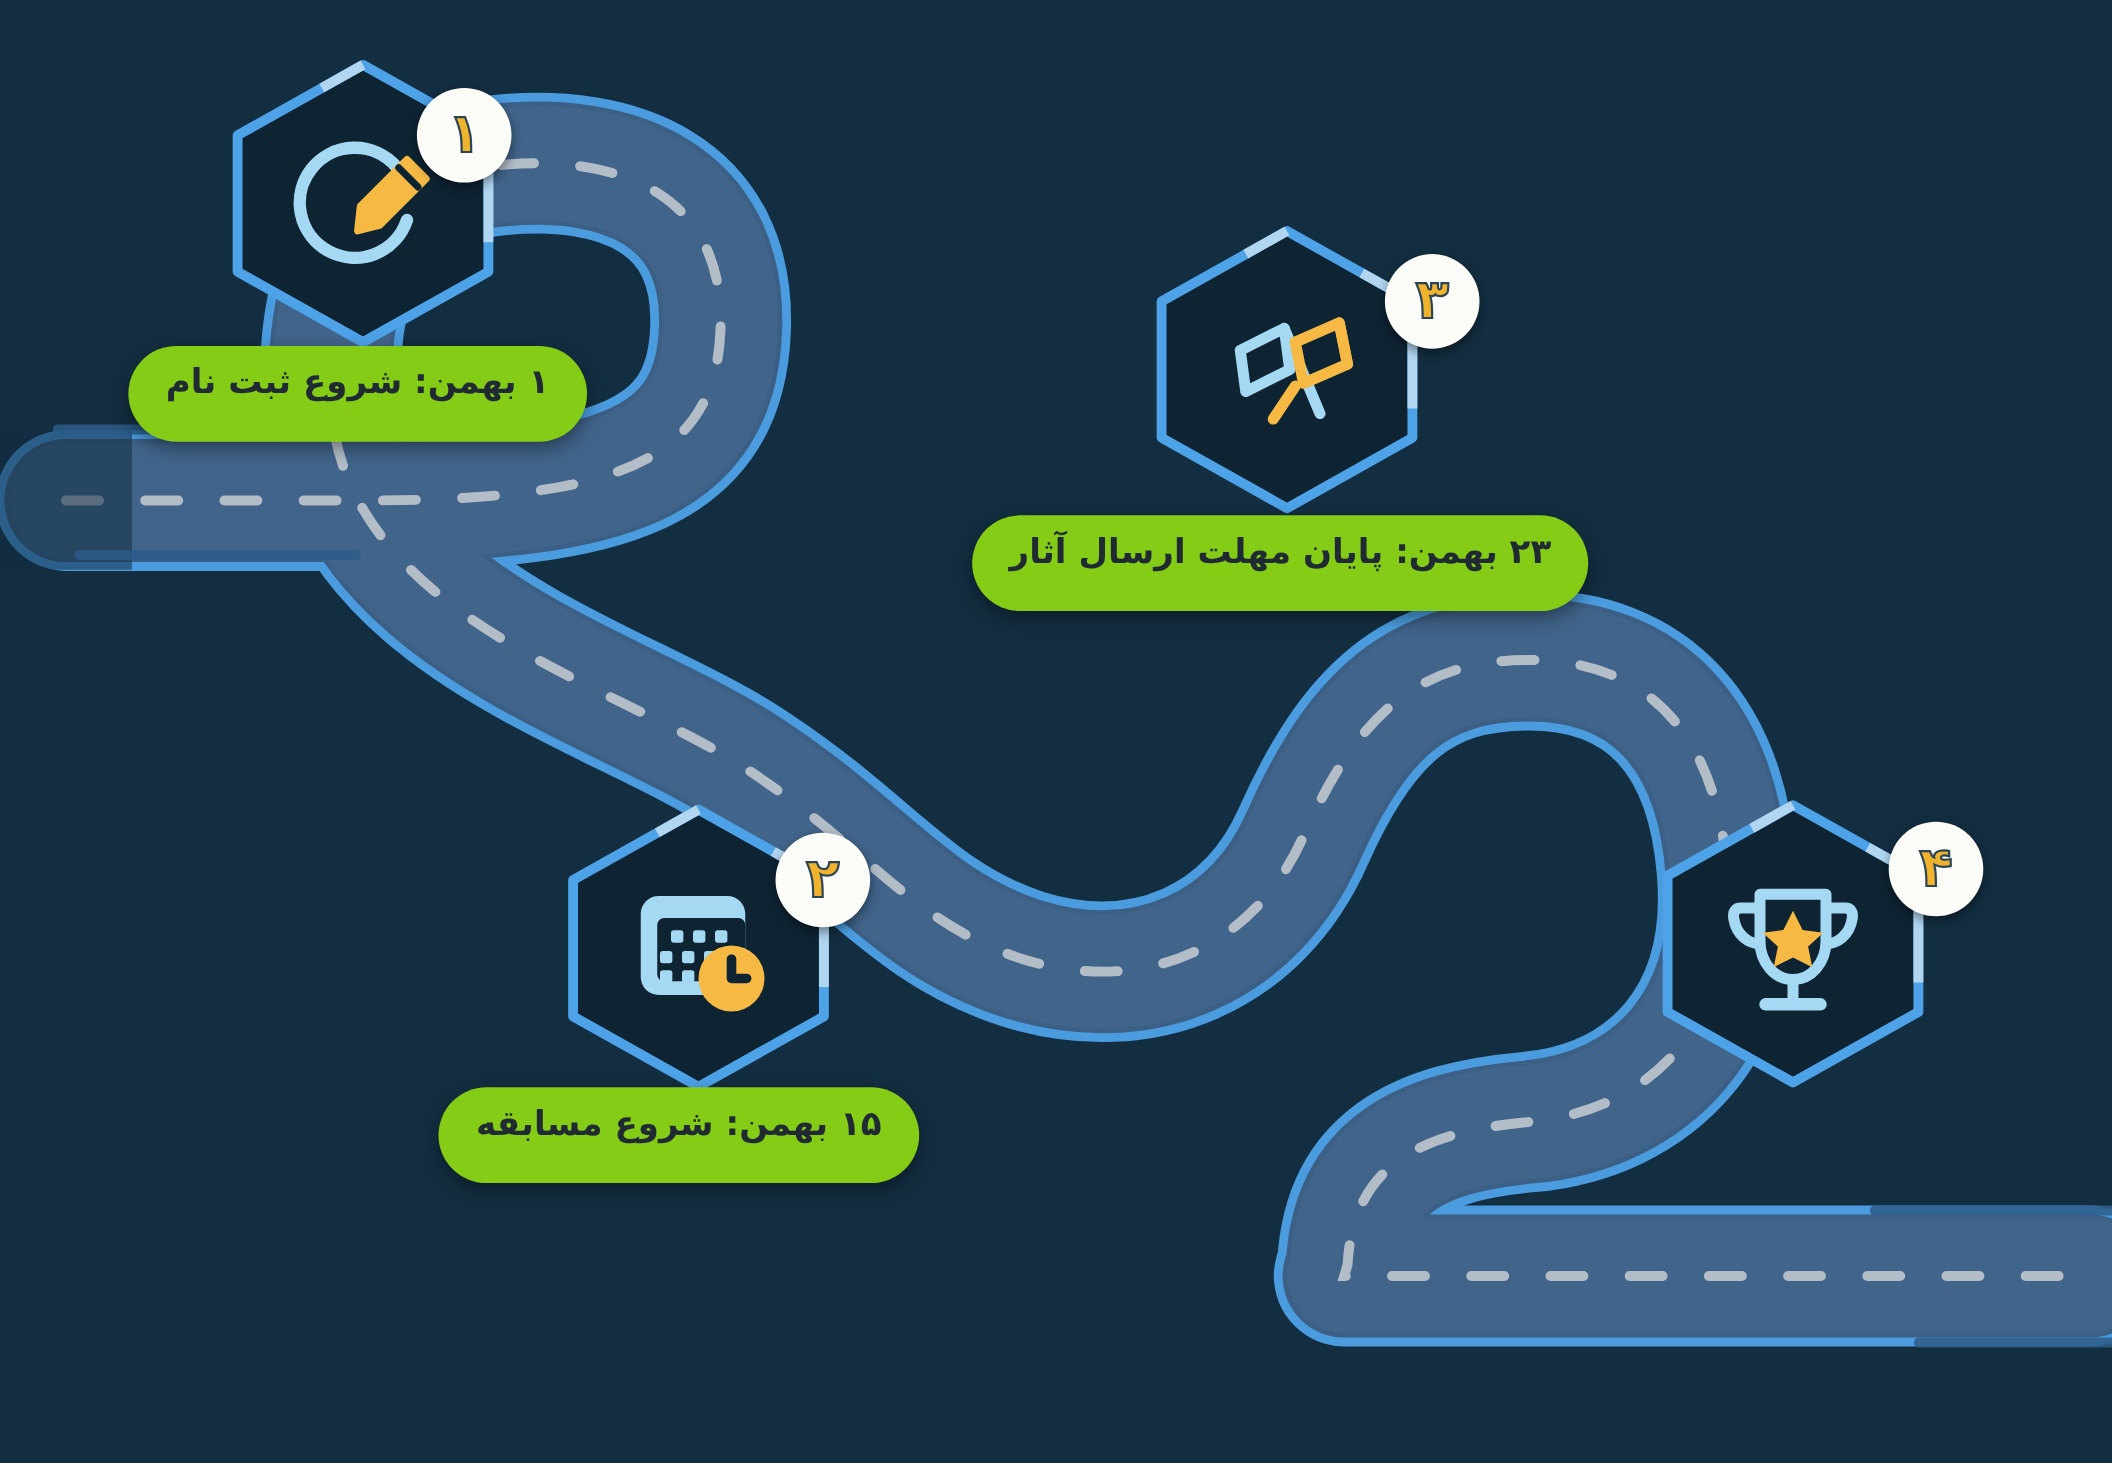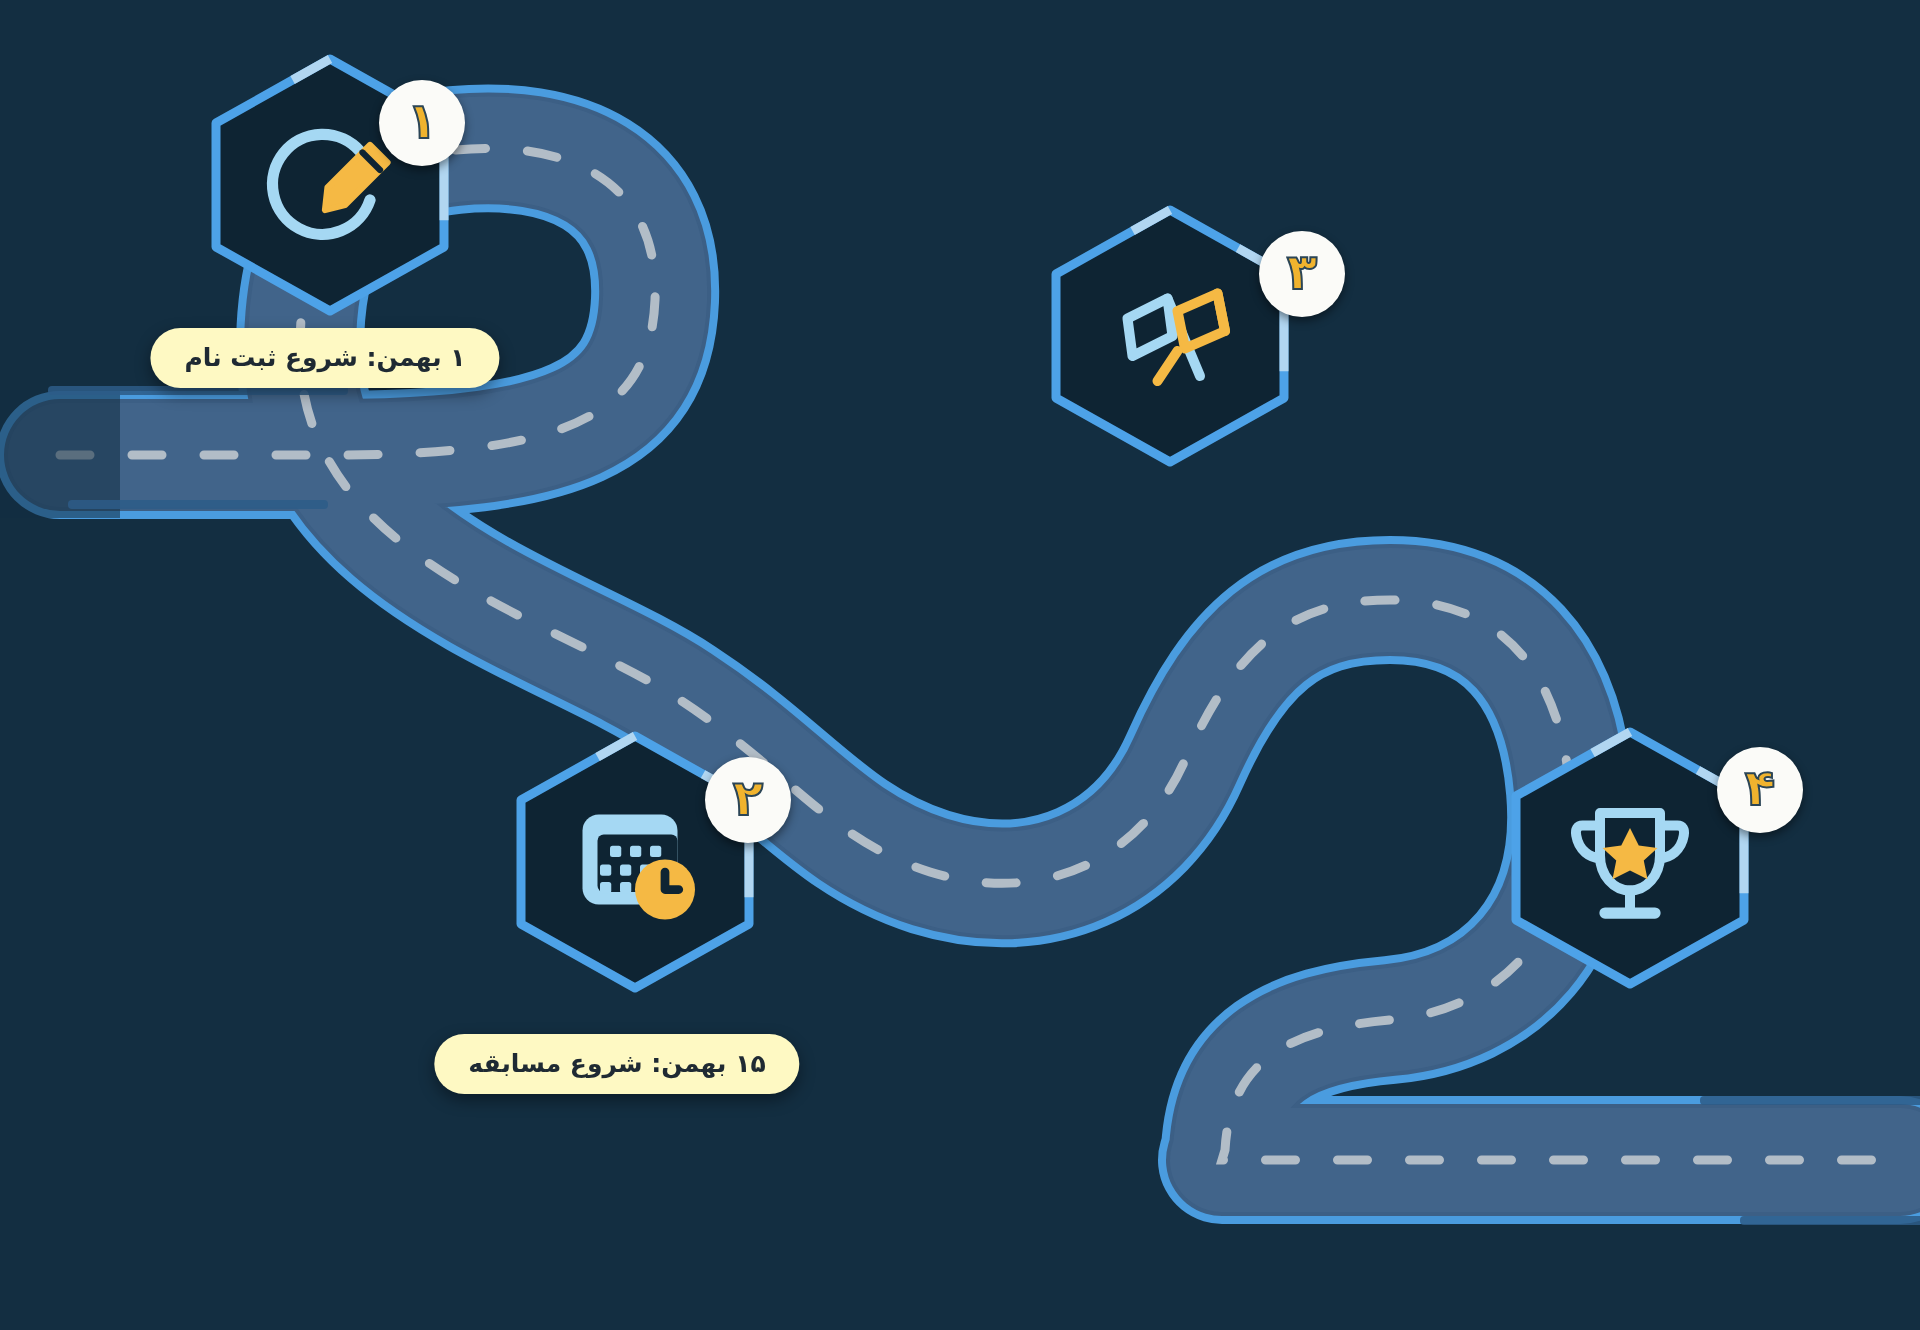--- a/index.html
+++ b/index.html
@@ -57,25 +57,25 @@
     color:#f0b32e;
     -webkit-text-stroke:2px #2b4556;
     line-height:1;
     padding-bottom:4px;
     font-family:"DejaVu Sans","Liberation Sans",sans-serif;
   }
 
   
   .pill{
     position:absolute;
-    background:#fef9c3;
+    background:#84cc16;
     border-radius:999px;
-    padding:15px 34px 16px;
+    padding:15px 34px 36px;
     color:#1f2a33;
-    font-size:25px;
+    font-size:31px;
     font-weight:bold;
     white-space:nowrap;
     box-shadow:0 6px 16px rgba(0,0,0,.4);
     transform:translate(-50%,-50%);
     z-index:7;
     direction:rtl;
     letter-spacing:0px;
   }
 </style>
 </head>
@@ -182,21 +182,21 @@
           <rect x="64" y="76" width="9" height="9" rx="2"></rect>
         </g>
         <circle cx="84" cy="82" r="24" fill="#f5b944"></circle>
         <path d="M84 68 L84 82 L95 82" stroke="#0e2433" stroke-width="7" fill="none" stroke-linecap="round" stroke-linejoin="round"></path>
       </svg>
     </div>
     <div class="badge" style="left:113px;top:-62px;">
       <span>۲</span>
     </div>
   </div>
-  <div class="pill" style="left:617px;top:1032px;margin-top:32px;">
+  <div class="pill" style="left:617px;top:1032px;">
     <span>۱۵ بهمن: شروع مسابقه</span>
   </div>
 
   <div class="node" style="left:1170px;top:336px;">
     <div class="hexwrap">
       <svg class="hexsvg" viewBox="0 0 256 272">
         <polygon points="128,10 242,74 242,198 128,262 14,198 14,74" fill="#0e2433" stroke="#4da2e8" stroke-width="9" stroke-linejoin="round"></polygon>
         <polygon points="128,10 242,74 242,198 128,262 14,198 14,74" fill="none" stroke="#bcdcf2" stroke-width="9" stroke-linejoin="round" stroke-dasharray="150 500" stroke-dashoffset="-78" opacity=".9"></polygon>
       </svg>
       <svg class="hexicon" viewBox="0 0 120 120">
@@ -205,20 +205,23 @@
         <path d="M58 30 L84 92" fill="none" stroke="#a5d8f3" stroke-width="8" stroke-linecap="round"></path>
 
         <path d="M66 40 L98 26 L104 56 L72 70 Z" fill="none" stroke="#f5b944" stroke-width="8" stroke-linejoin="round" stroke-linecap="round"></path>
         <path d="M98 26 L104 56" fill="none" stroke="#f5b944" stroke-width="8" stroke-linecap="round"></path>
         <path d="M66 72 L50 96" fill="none" stroke="#f5b944" stroke-width="8" stroke-linecap="round"></path>
       </svg>
     </div>
     <div class="badge" style="left:132px;top:-62px;">
       <span>۳</span>
     </div>
+  </div>
+  <div class="pill" style="left:1164px;top:512px;">
+    <span>۲۳ بهمن: پایان مهلت ارسال آثار</span>
   </div>
 
   <div class="node" style="left:1630px;top:858px;">
     <div class="hexwrap">
       <svg class="hexsvg" viewBox="0 0 256 272">
         <polygon points="128,10 242,74 242,198 128,262 14,198 14,74" fill="#0e2433" stroke="#4da2e8" stroke-width="9" stroke-linejoin="round"></polygon>
         <polygon points="128,10 242,74 242,198 128,262 14,198 14,74" fill="none" stroke="#bcdcf2" stroke-width="9" stroke-linejoin="round" stroke-dasharray="150 500" stroke-dashoffset="-78" opacity=".9"></polygon>
       </svg>
       <svg class="hexicon" viewBox="0 0 120 120">
         <path d="M36 24 L84 24 L84 58 C84 74 73 86 60 86 C47 86 36 74 36 58 Z" fill="none" stroke="#a5d8f3" stroke-width="8" stroke-linejoin="round"></path>

